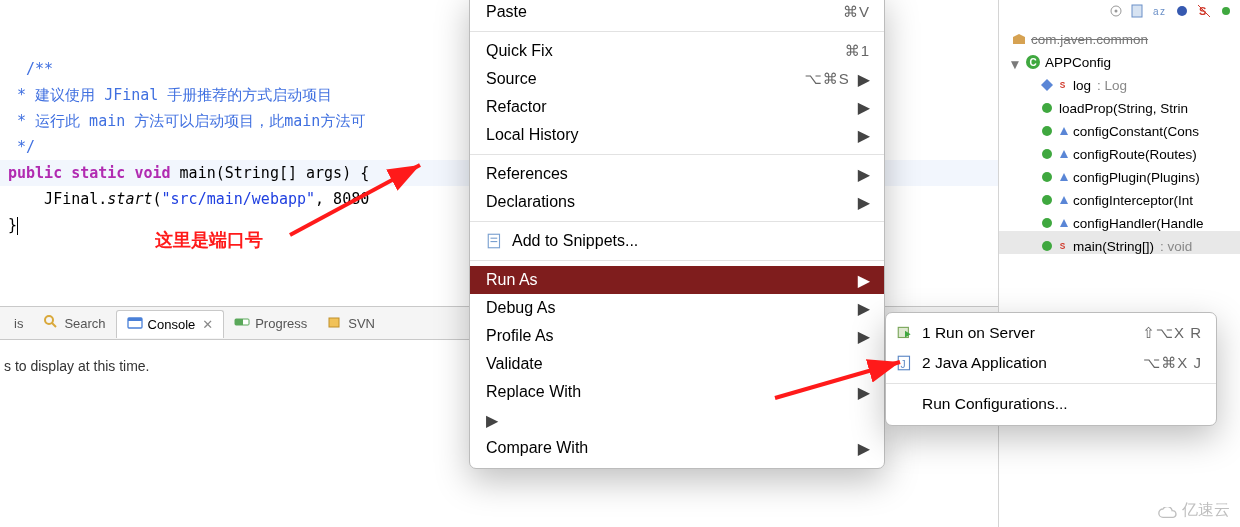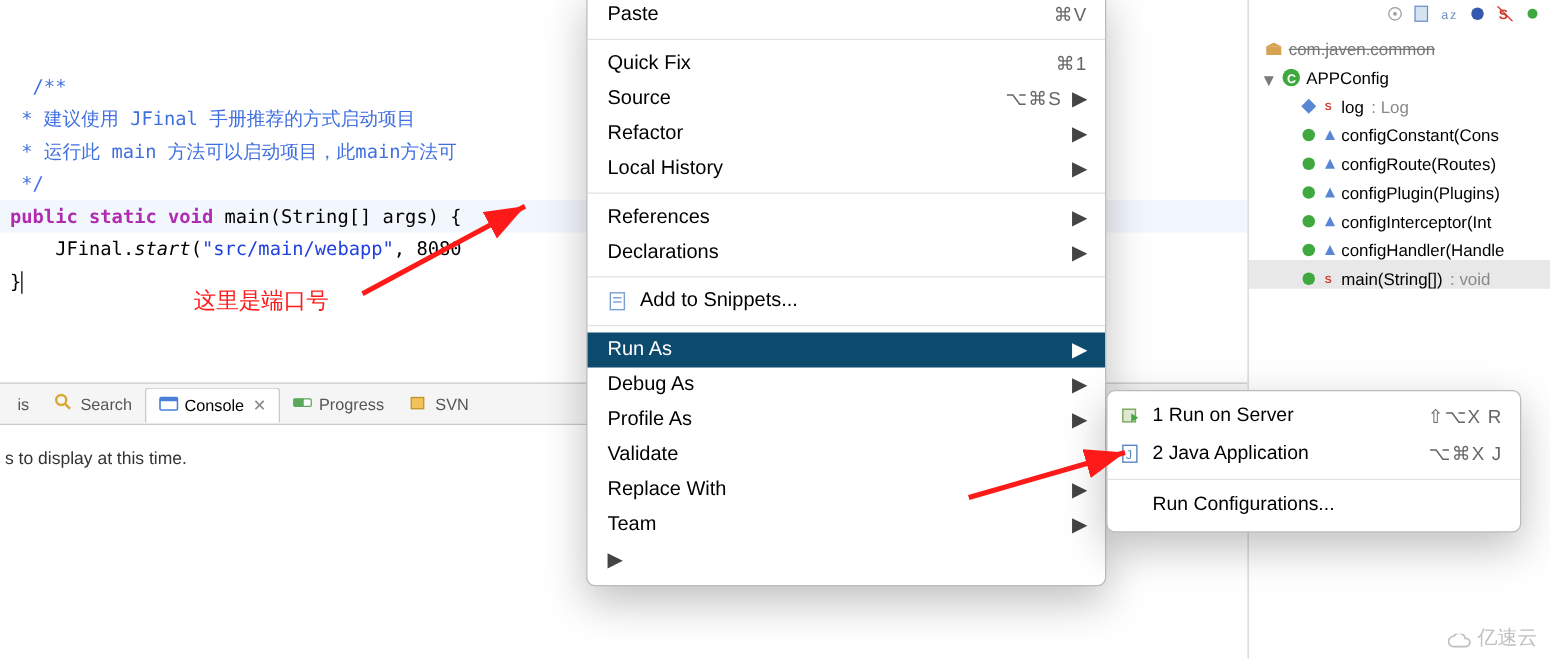--- a/index.html
+++ b/index.html
@@ -41,20 +41,21 @@
   background: #000;
   vertical-align: middle;
 }
 .annotation {
   position: absolute;
   left: 155px;
   top: 228px;
   color: #ff1a1a;
   font-size: 18px;
   font-family: "PingFang SC","Helvetica Neue",sans-serif;
+  font-weight: bold;
 }
 .arrow-red {
   position: absolute;
   pointer-events: none;
 }
 .tabs {
   position: absolute;
   left: 0; top: 306px;
   width: 998px;
   height: 34px;
@@ -110,21 +111,21 @@
   height: 28px;
   padding: 0 14px 0 16px;
   font-size: 16px;
   color: #000;
   gap: 8px;
 }
 .menu-item .label { flex: 1; }
 .menu-item .shortcut { color: #666; font-size: 15px; letter-spacing: 1px; }
 .menu-item .sub { color: #444; }
 .menu-item.selected {
-  background: #0c4a6e;
+  background: #7f1d1d;
   color: #fff;
 }
 .menu-item.selected .sub,
 .menu-item.selected .shortcut { color: #fff; }
 .menu-sep {
   height: 1px;
   background: #e2e2e2;
   margin: 5px 0;
 }
 .menu-icon {
@@ -324,24 +325,24 @@
       <span class="sub">▶</span>
   </div>
   <div class="menu-item">
     <span class="label">Validate</span>
   </div>
   <div class="menu-item">
     <span class="label">Replace With</span>
       <span class="sub">▶</span>
   </div>
   <div class="menu-item">
-    <span class="label">Team</span>
-      <span class="sub">▶</span>
-  </div>
-  <div class="menu-item">
+      <span class="sub">▶</span>
+  </div>
+  <div class="menu-item">
+    <span class="label">Compare With</span>
       <span class="sub">▶</span>
   </div>
 </div>
 
 <div class="submenu">
   <div class="menu-item">
     <span class="menu-icon">
       <svg viewBox="0 0 16 16">
           <rect x="2" y="3" width="9" height="9" fill="#dfe9d2" stroke="#7aa65a"></rect>
           <polygon points="8,6 13,9 8,12" fill="#3fa83f"></polygon>
@@ -423,20 +424,26 @@
             <text x="1" y="10" font-size="10" fill="#d0392b" font-weight="bold">S</text>
           </svg>
         </span>
       <span>log</span>
         <span class="type-suffix"> : Log</span>
     </div>
     <div class="tree-row" style="padding-left:40px;">
       <span class="tree-icon">
           <span class="green-dot"></span>
         </span>
+      <span>loadProp(String, Strin</span>
+    </div>
+    <div class="tree-row" style="padding-left:40px;">
+      <span class="tree-icon">
+          <span class="green-dot"></span>
+        </span>
       <span class="tree-icon" style="width:10px">
           <svg viewBox="0 0 10 10">
             <polygon points="5,1 9,9 1,9" fill="#5a86d6"></polygon>
           </svg>
         </span>
       <span>configConstant(Cons</span>
     </div>
     <div class="tree-row" style="padding-left:40px;">
       <span class="tree-icon">
           <span class="green-dot"></span>

